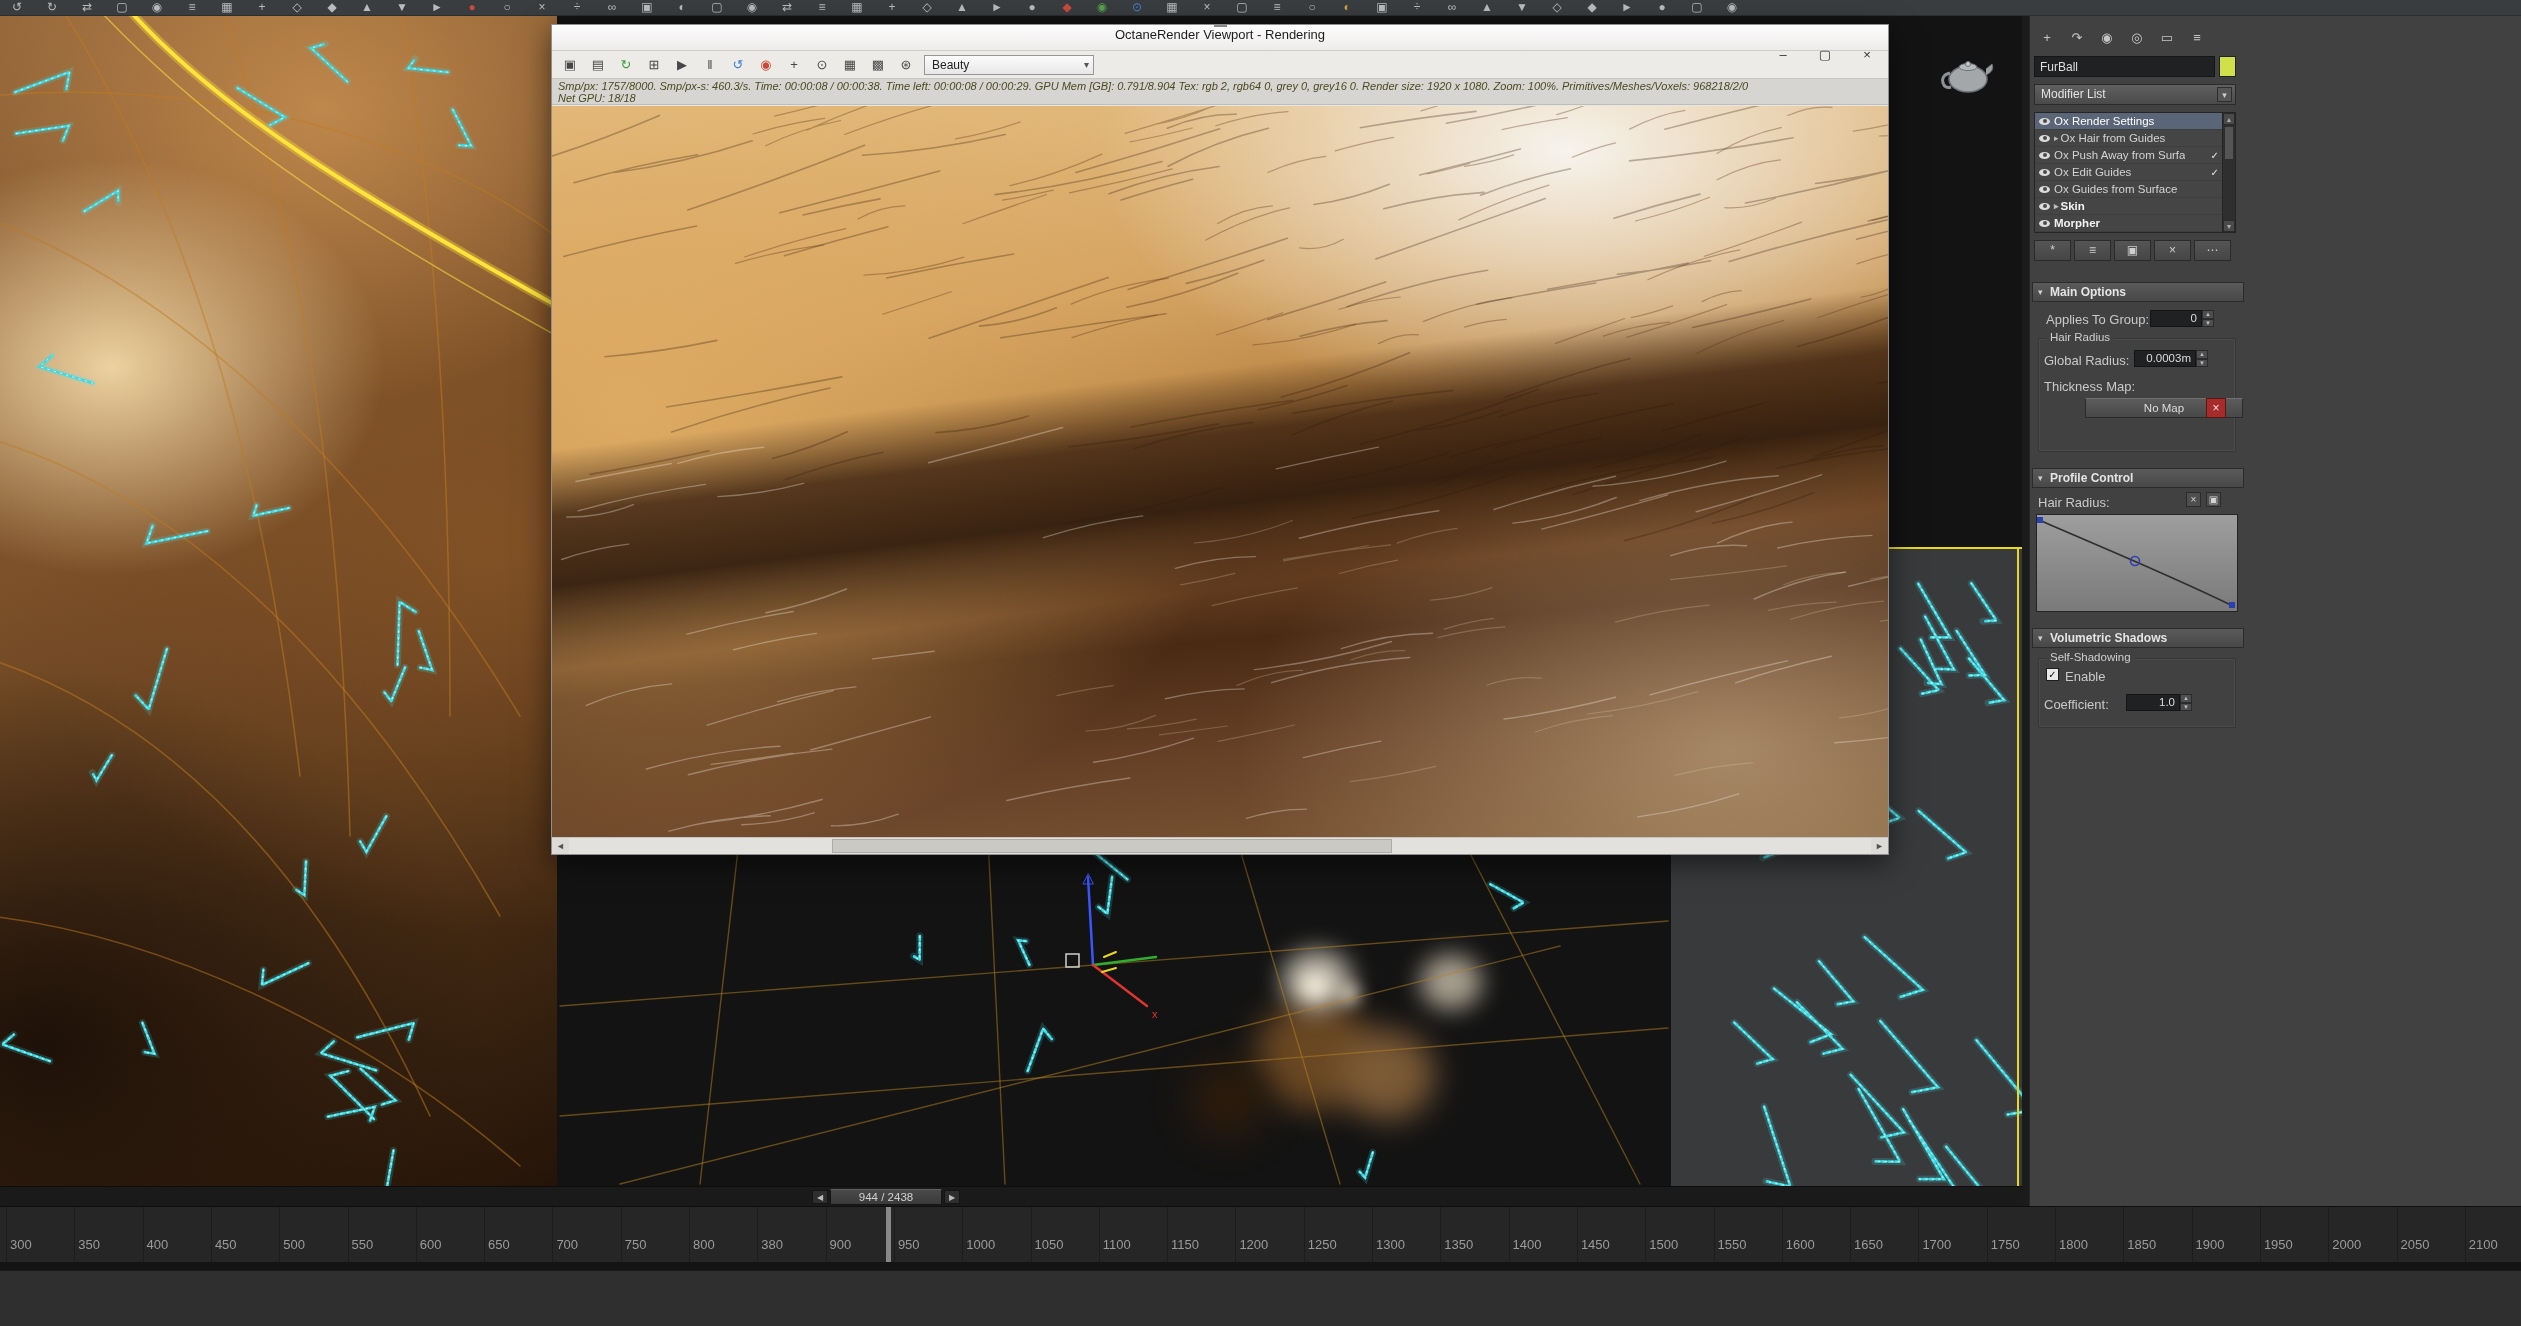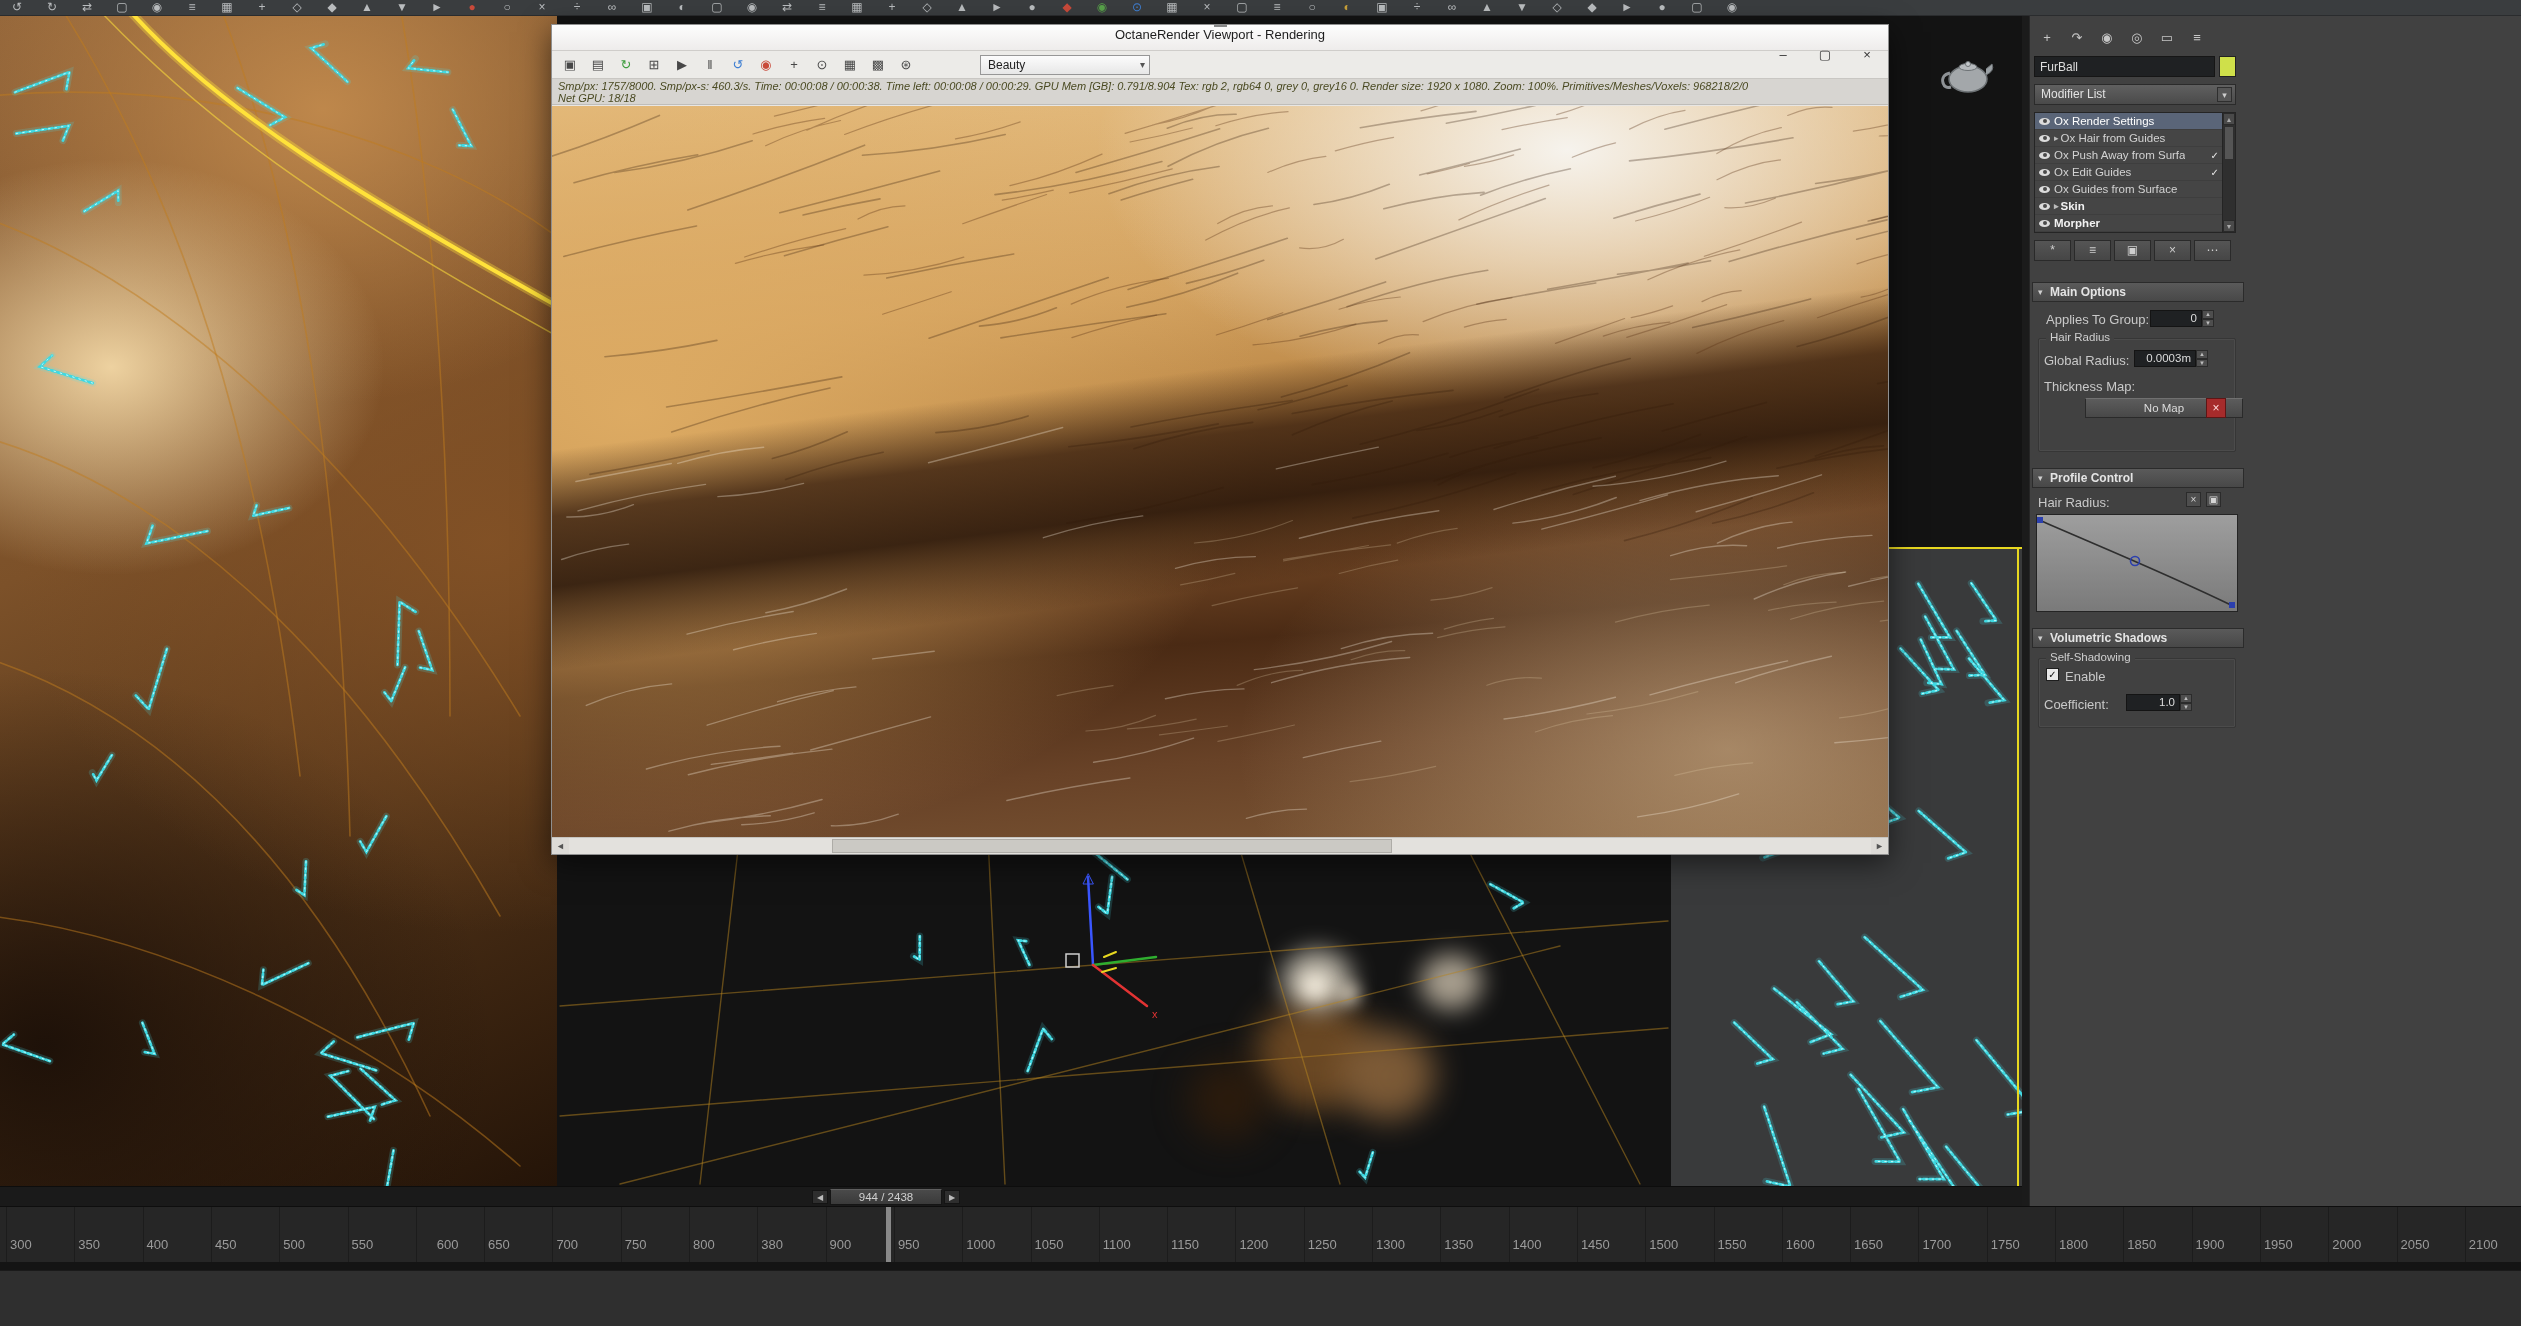--- a/index.html
+++ b/index.html
@@ -28,21 +28,21 @@
 
   
   #octane{position:absolute;left:551px;top:24px;width:1338px;height:831px;background:#e8e6e3;border:1px solid #8f8f8f;box-shadow:0 8px 28px rgba(0,0,0,.55);z-index:20;}
   .o-title{position:relative;height:26px;background:linear-gradient(#fdfdfd,#eeeceb);border-bottom:1px solid #cfcdca;display:flex;align-items:center;flex-direction:column;}
   .o-appicon{width:13px;height:13px;margin:0 6px 0 7px;background:linear-gradient(135deg,#d94f3a 55%,#3a6fd9 55%);border:1px solid #888;}
   .o-title-text{font-size:13px;color:#1d1d1d;}
   .o-btns{margin-left:auto;display:flex;height:100%;}
   .o-btn{width:42px;text-align:center;font-size:13px;line-height:25px;color:#333;}
   .o-toolbar{height:28px;background:#ecebe8;border-bottom:1px solid #c9c7c3;display:flex;align-items:center;padding-left:8px;}
   .oicon{width:20px;height:20px;margin-right:8px;text-align:center;font-size:13px;line-height:20px;color:#474747;}
-  .o-dd{margin-left:56px;width:170px;height:20px;background:linear-gradient(#fcfcfc,#e7e7e7);border:1px solid #979797;font-size:12px;color:#222;line-height:18px;padding-left:7px;position:relative;}
+  .o-dd{width:170px;height:20px;background:linear-gradient(#fcfcfc,#e7e7e7);border:1px solid #979797;font-size:12px;color:#222;line-height:18px;padding-left:7px;position:relative;}
   .o-dd .dd-arr{position:absolute;right:4px;top:0;font-size:10px;color:#555;}
   .o-status{height:26px;background:#d7d5d1;border-bottom:1px solid #bfbdb9;padding:1px 0 0 6px;}
   .o-status div{font-size:11px;font-style:italic;color:#4a4a22;line-height:12px;white-space:nowrap;}
   .o-render{position:absolute;left:0;top:81px;width:1336px;height:731px;overflow:hidden;
     background:
       radial-gradient(760px 420px at 76% 6%, #f6f3ed 0%, rgba(246,243,237,0) 62%),
       radial-gradient(900px 640px at 6% 42%, rgba(222,172,100,.95), rgba(222,172,100,0) 70%),
       radial-gradient(700px 420px at 88% 88%, rgba(214,188,150,.55), rgba(214,188,150,0) 70%),
       linear-gradient(175deg, #e5bd80 0%, #d3a260 28%, #b5803f 46%, #6e4423 60%, #4a2a14 70%, #684227 84%, #7d5836 100%);}
   .o-band{position:absolute;left:-4%;top:36%;width:108%;height:30%;transform:rotate(-7deg);
@@ -413,21 +413,21 @@
       <span class="rtick" style="left: 78.3px;">350</span>
       <div class="rline" style="left: 142.6px;"></div>
       <span class="rtick" style="left: 146.6px;">400</span>
       <div class="rline" style="left: 210.9px;"></div>
       <span class="rtick" style="left: 214.9px;">450</span>
       <div class="rline" style="left: 279.2px;"></div>
       <span class="rtick" style="left: 283.2px;">500</span>
       <div class="rline" style="left: 347.5px;"></div>
       <span class="rtick" style="left: 351.5px;">550</span>
       <div class="rline" style="left: 415.8px;"></div>
-      <span class="rtick" style="left: 419.8px; margin-left: 17px;">600</span>
+      <span class="rtick" style="left: 419.8px;">600</span>
       <div class="rline" style="left: 484.1px;"></div>
       <span class="rtick" style="left: 488.1px;">650</span>
       <div class="rline" style="left: 552.4px;"></div>
       <span class="rtick" style="left: 556.4px;">700</span>
       <div class="rline" style="left: 620.7px;"></div>
       <span class="rtick" style="left: 624.7px;">750</span>
       <div class="rline" style="left: 689px;"></div>
       <span class="rtick" style="left: 693px;">800</span>
       <div class="rline" style="left: 757.3px;"></div>
       <span class="rtick" style="left: 761.3px;">380</span>

